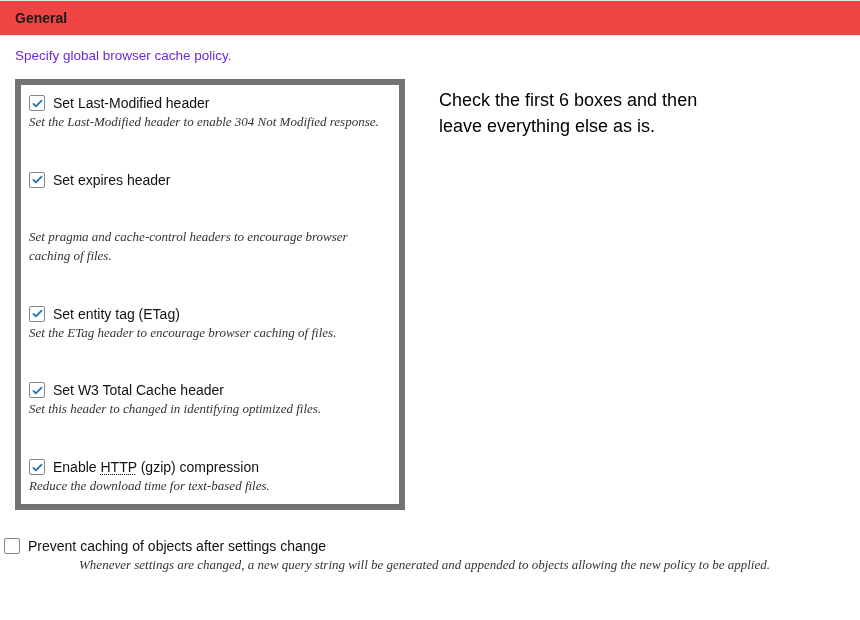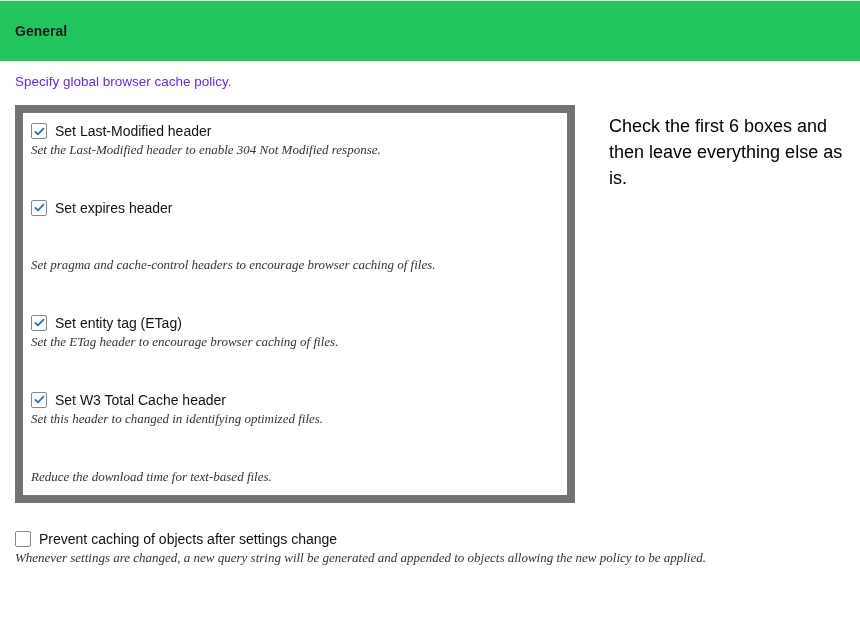--- a/index.html
+++ b/index.html
@@ -11,22 +11,22 @@
       width: 860px;
       height: 620px;
       overflow: hidden;
     }
     .container {
       padding: 0;
     }
     .header {
       border-top: 1px solid #e5e5e5;
       border-bottom: 1px solid #e5e5e5;
-      padding: 22px 15px;
-      background: #22c55e;
+      padding: 9px 15px;
+      background: #ef4444;
     }
     .header-title {
       font-weight: 700;
       font-size: 14px;
       color: #1a1a1a;
     }
     .content {
       padding: 12px 15px 0 15px;
       position: relative;
     }
@@ -34,23 +34,23 @@
       color: #6d28d9;
       font-size: 13.5px;
       margin-bottom: 8px;
     }
     .main-row {
       display: flex;
       align-items: flex-start;
       margin-top: 16px;
     }
     .red-box {
-      border: 8px solid #737373;
+      border: 6px solid #737373;
       padding: 10px 10px 8px 8px;
-      width: 560px;
+      width: 390px;
       flex-shrink: 0;
     }
     .option {
       margin-bottom: 40px;
     }
     .option:last-child {
       margin-bottom: 0;
     }
     .option-row {
       display: flex;
@@ -85,21 +85,22 @@
       color: #111;
     }
     .option-desc {
       font-style: italic;
       color: #333;
       font-size: 13px;
       line-height: 1.45;
       font-family: Liberation Serif, serif;
     }
     .below-option {
-      padding: 28px 15px 0 15px;
+      padding: 28px 15px 0 4px;
+      text-align: center;
     }
     .below-option .option-row {
       margin-bottom: 2px;
     }
     .annotation {
       margin-left: 34px;
       padding-top: 8px;
       font-weight: 400;
       font-size: 18px;
       color: #000;
@@ -175,20 +176,28 @@
               <svg viewBox="0 0 16 16">
                   <path d="M3 8.5l3 3 7-7" stroke="#2271b1" stroke-width="2.2" fill="none" stroke-linecap="round" stroke-linejoin="round"></path>
                 </svg>
             </span>
             <span class="option-label">Set W3 Total Cache header</span>
           </div>
           <div class="option-desc">Set this header to changed in identifying optimized files.</div>
         </div>
 
         <div class="option">
+          <div class="option-row">
+            <span class="checkbox checked">
+              <svg viewBox="0 0 16 16">
+                  <path d="M3 8.5l3 3 7-7" stroke="#2271b1" stroke-width="2.2" fill="none" stroke-linecap="round" stroke-linejoin="round"></path>
+                </svg>
+            </span>
+            <span class="option-label"><span>Enable </span><span class="dotted">HTTP</span><span> (gzip) compression</span></span>
+          </div>
           <div class="option-desc">Reduce the download time for text-based files.</div>
         </div>
 
       </div>
 
       <div class="annotation">Check the first 6 boxes and then leave everything else as is.</div>
 
     </div>
   </div>
 

